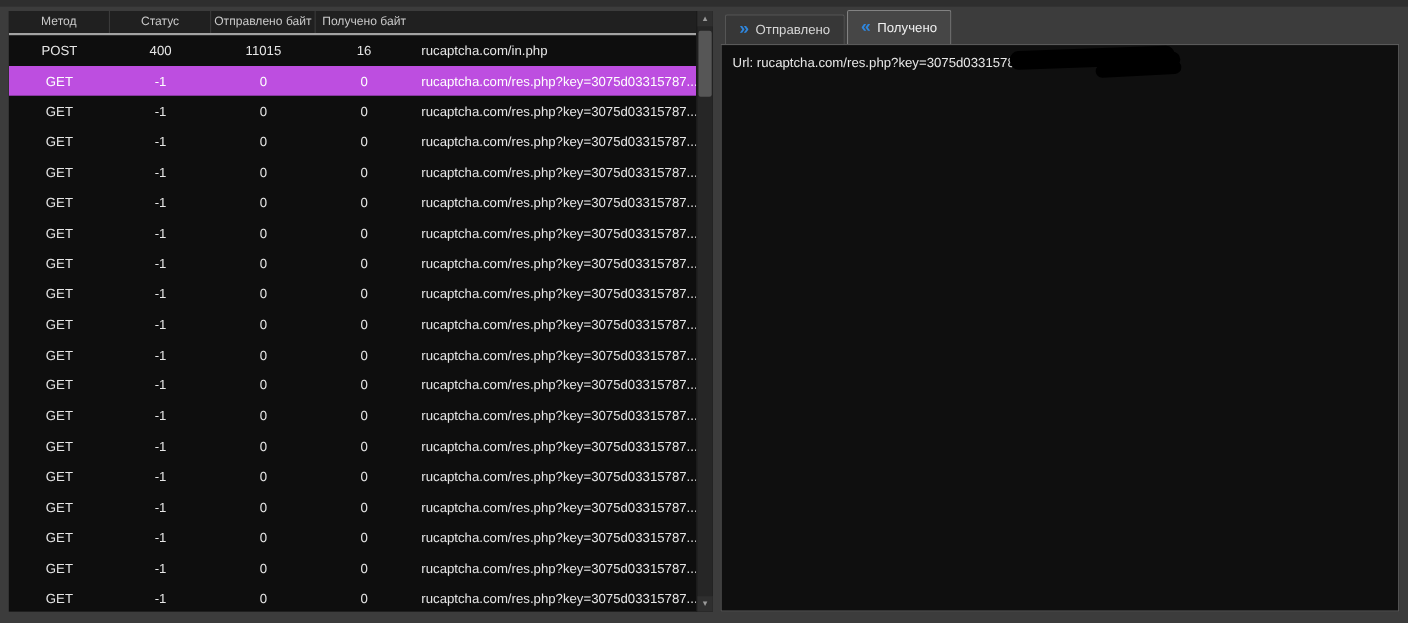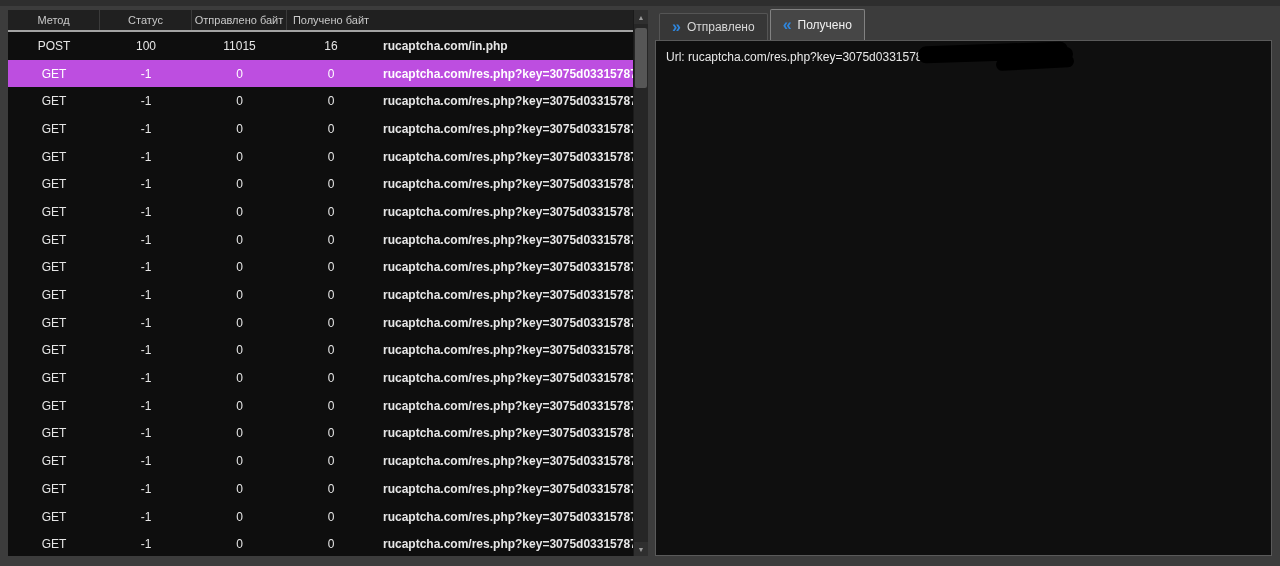--- a/index.html
+++ b/index.html
@@ -31,21 +31,21 @@
     cursor: default;
   }
   .th:last-child { border-right: none; }
   .tbody { flex: 1; overflow: hidden; }
   .trow {
     display: grid; grid-template-columns: 92px 92px 95px 88px 1fr;
     height: 27.7px; font-size: 12px; color: #e6e6e6;
   }
   .trow.selected { background: var(--selected-row, #bd4ee0); color: #ffffff; }
   .td { display: flex; align-items: center; justify-content: center; white-space: nowrap; overflow: hidden; }
-  .td.col-url { justify-content: flex-start; padding-left: 8px; font-weight: bold; }
+  .td.col-url { justify-content: flex-start; padding-left: 8px; }
 
   
   .scrollbar {
     width: 14px; background: #262626; display: flex; flex-direction: column;
     border-left: 1px solid #1a1a1a;
   }
   .sb-arrow {
     height: 14px; flex: 0 0 auto; background: #2f2f2f; color: #9a9a9a;
     font-size: 7px; display: flex; align-items: center; justify-content: center;
     cursor: pointer;
@@ -93,21 +93,21 @@
   <div class="table-main">
     <div class="thead">
       <div class="th">Метод</div>
       <div class="th">Статус</div>
       <div class="th">Отправлено байт</div>
       <div class="th">Получено байт</div>
     </div>
     <div class="tbody">
   <div class="trow">
     <div class="td col-method">POST</div>
-    <div class="td col-status">100</div>
+    <div class="td col-status">400</div>
     <div class="td col-sent">11015</div>
     <div class="td col-received">16</div>
     <div class="td col-url">rucaptcha.com/in.php</div>
   </div>
 
   <div class="trow selected">
     <div class="td col-method">GET</div>
     <div class="td col-status">-1</div>
     <div class="td col-sent">0</div>
     <div class="td col-received">0</div>

